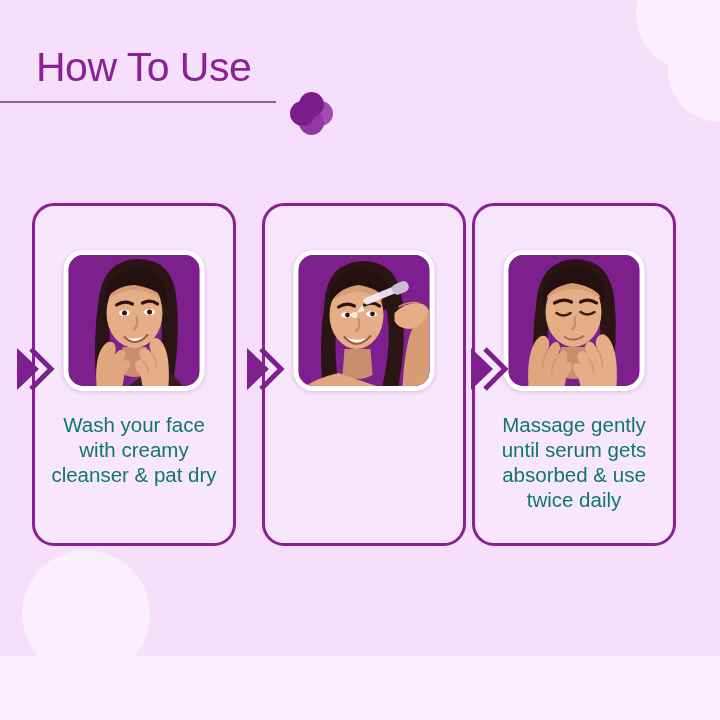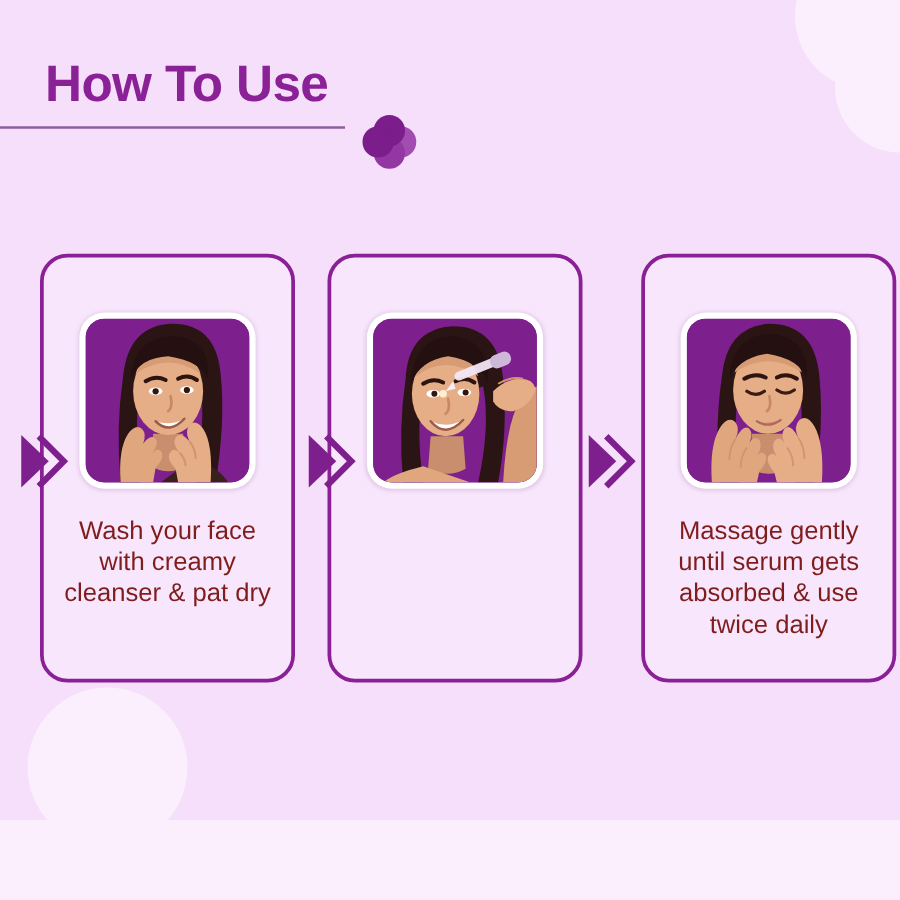--- a/index.html
+++ b/index.html
@@ -45,21 +45,21 @@
     position: absolute;
     left: 0;
     top: 44px;
     width: 340px;
   }
   .title {
     margin: 0;
     padding-left: 36px;
     font-size: 41px;
     line-height: 46px;
-    font-weight: bold;
+    font-weight: normal;
     letter-spacing: -0.5px;
     color: #8b2196;
     font-family: "Liberation Sans", sans-serif;
   }
   .title-rule {
     margin-top: 11px;
     width: 276px;
     height: 2px;
     background: #8d5f9b;
   }
@@ -96,21 +96,21 @@
     top: 0;
     width: 204px;
     height: 343px;
     box-sizing: border-box;
     border: 3px solid #8a1f96;
     border-radius: 22px;
     background: #f8e7fc;
   }
   .card-1 { left: 32px; }
   .card-2 { left: 262px; }
-  .card-3 { left: 513px; padding-left: 24px; }
+  .card-3 { left: 472px; padding-left: 24px; }
 
   .chevron {
     position: absolute;
     top: 143px;
     width: 42px;
     height: 46px;
   }
   .chev-1 { left: 13px; }
   .chev-2 { left: 243px; }
   .chev-3 { left: 467px; }
@@ -138,21 +138,21 @@
     position: relative;
   }
   .thumb-inner svg { display: block; width: 100%; height: 100%; }
 
   .caption {
     position: absolute;
     left: 8px;
     right: 8px;
     top: 206px;
     text-align: center;
-    color: #7f1d1d;
+    color: #0f766e;
     font-size: 20.5px;
     line-height: 25px;
     font-family: "Liberation Sans", sans-serif;
   }
 </style>
 </head>
 <body>
 
 <div id="stage">
 

